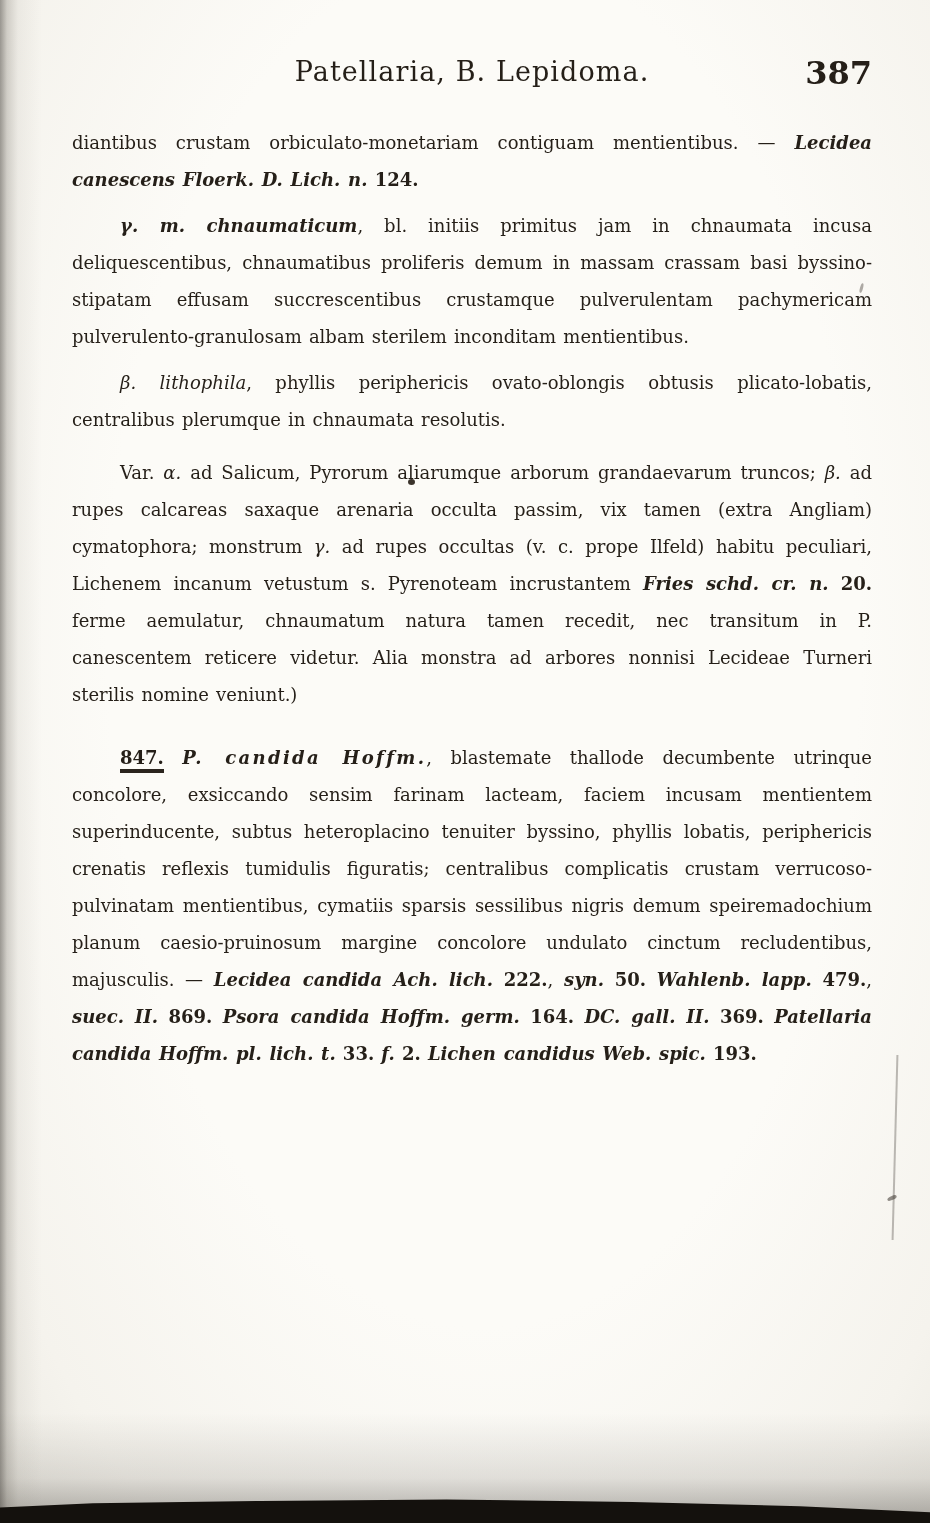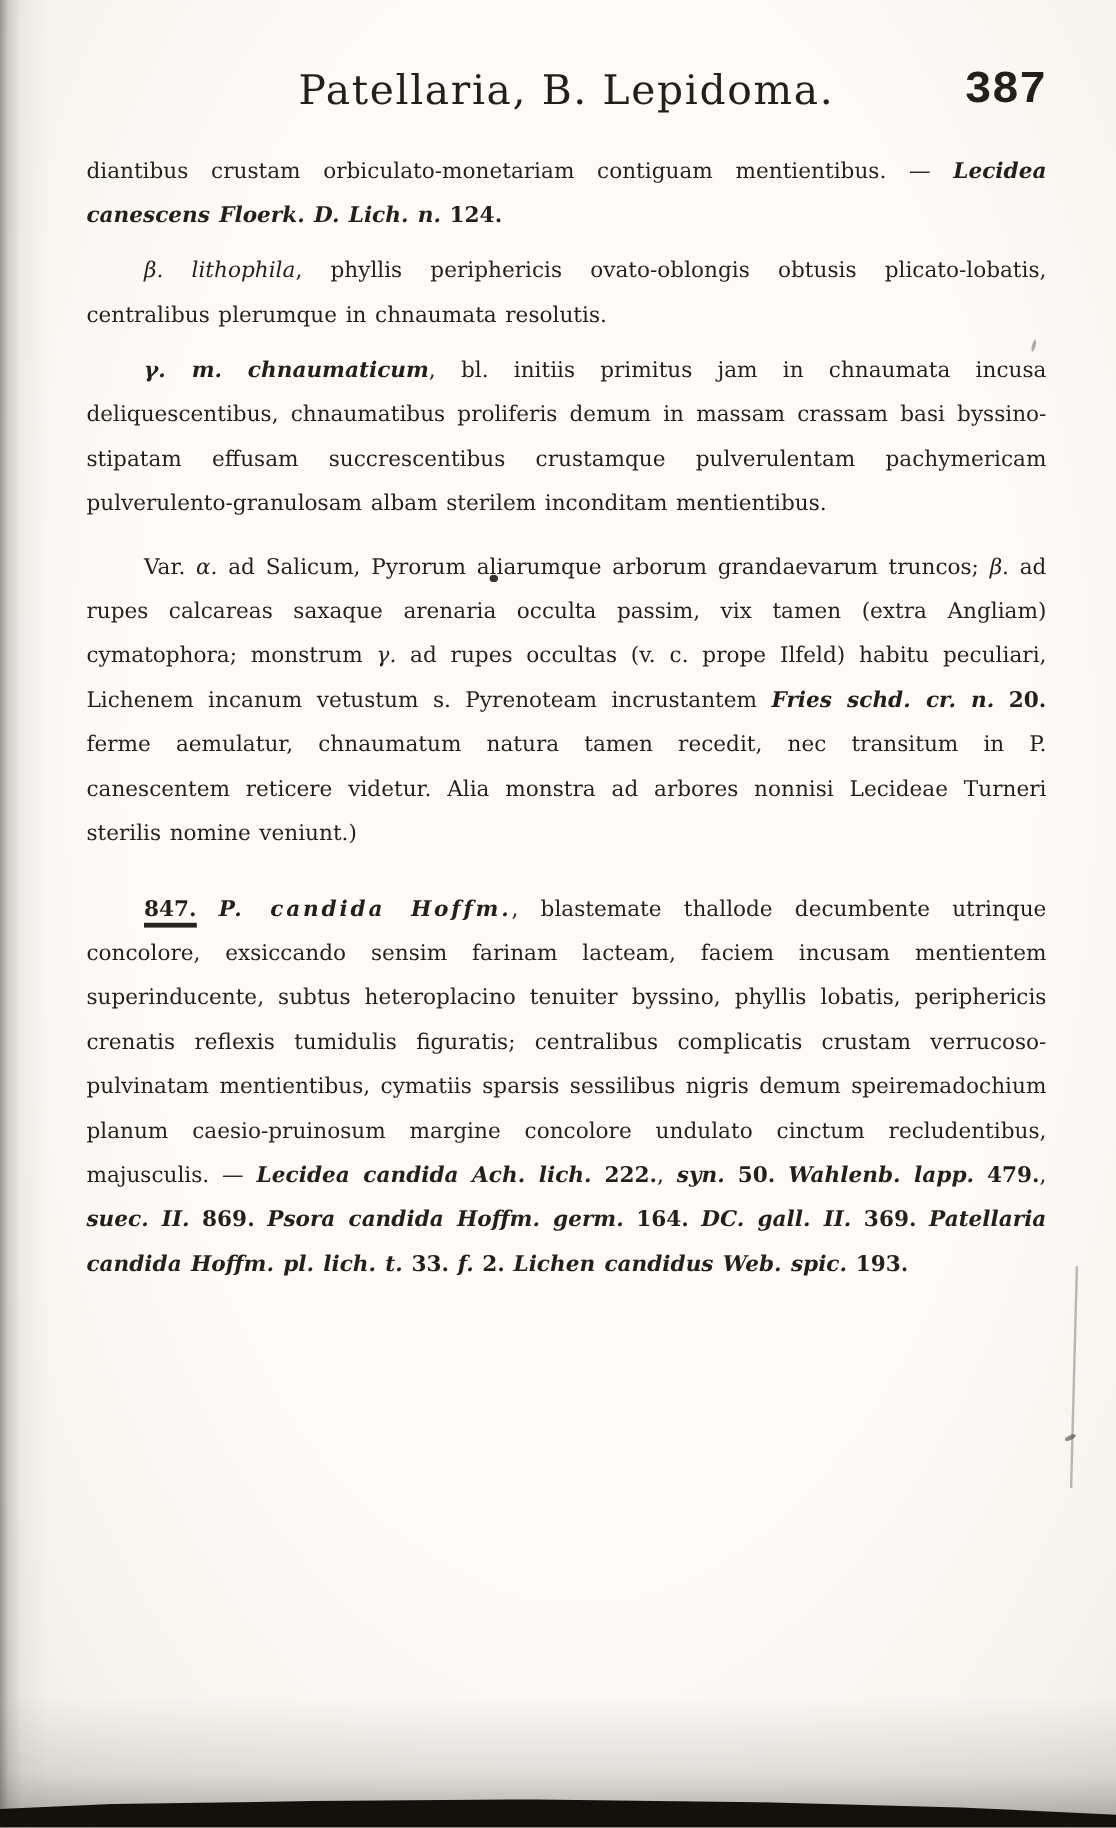--- a/index.html
+++ b/index.html
@@ -20,29 +20,28 @@
   }
   .page-header {
     position: absolute;
     top: 56px; left: 72px; right: 58px;
     height: 40px;
   }
   .header-title {
     position: absolute;
     left: 0; right: 0;
     text-align: center;
-    font-size: 34px;
+    font-size: 27px;
     letter-spacing: 0.04em;
   }
   .page-number {
     position: absolute;
     right: 0; top: -2px;
-    font-size: 38px;
+    font-size: 32px;
     font-weight: 700;
-    font-family: Liberation Mono, monospace;
   }
   .page-body {
     position: absolute;
     top: 124px; left: 72px; right: 58px;
   }
   .page-body p {
     margin: 0;
     text-align: justify;
     font-size: 18px;
     line-height: 37px;
@@ -82,22 +81,22 @@
 
 <div class="scan-page">
 
   <div class="page-header">
     <div class="header-title">Patellaria, B. Lepidoma.</div>
     <div class="page-number">387</div>
   </div>
 
   <div class="page-body">
       <p class=""><span>diantibus crustam orbiculato-monetariam contiguam mentientibus. — </span><span class="bit">Lecidea canescens Floerk. D. Lich. n.</span><span> </span><span class="b">124.</span></p>
+      <p class="indent gap-s"><span class="bit">γ. m. chnaumaticum</span><span>, bl. initiis primitus jam in chnaumata incusa deliquescentibus, chnaumatibus proliferis demum in massam crassam basi byssino-stipatam effusam succrescentibus crustamque pulverulentam pachymericam pulverulento-granulosam albam sterilem inconditam mentientibus.</span></p>
       <p class="indent gap-s"><span class="it">β. lithophila</span><span>, phyllis periphericis ovato-oblongis obtusis plicato-lobatis, centralibus plerumque in chnaumata resolutis.</span></p>
-      <p class="indent gap-s"><span class="bit">γ. m. chnaumaticum</span><span>, bl. initiis primitus jam in chnaumata incusa deliquescentibus, chnaumatibus proliferis demum in massam crassam basi byssino-stipatam effusam succrescentibus crustamque pulverulentam pachymericam pulverulento-granulosam albam sterilem inconditam mentientibus.</span></p>
       <p class="indent gap-m"><span>Var. </span><span class="it">α.</span><span> ad Salicum, Pyrorum aliarumque arborum grandaevarum truncos; </span><span class="it">β.</span><span> ad rupes calcareas saxaque arenaria occulta passim, vix tamen (extra Angliam) cymatophora; monstrum </span><span class="it">γ.</span><span> ad rupes occultas (v. c. prope Ilfeld) habitu peculiari, Lichenem incanum vetustum s. Pyrenoteam incrustantem </span><span class="bit">Fries schd. cr. n.</span><span> </span><span class="b">20.</span><span> ferme aemulatur, chnaumatum natura tamen recedit, nec transitum in P. canescentem reticere videtur. Alia monstra ad arbores nonnisi Lecideae Turneri sterilis nomine veniunt.)</span></p>
       <p class="indent gap-l"><span class="b u">847.</span><span> </span><span class="bit sp">P. candida Hoffm.</span><span>, blastemate thallode decumbente utrinque concolore, exsiccando sensim farinam lacteam, faciem incusam mentientem superinducente, subtus heteroplacino tenuiter byssino, phyllis lobatis, periphericis crenatis reflexis tumidulis figuratis; centralibus complicatis crustam verrucoso-pulvinatam mentientibus, cymatiis sparsis sessilibus nigris demum speiremadochium planum caesio-pruinosum margine concolore undulato cinctum recludentibus, majusculis. — </span><span class="bit">Lecidea candida Ach. lich.</span><span> </span><span class="b">222.</span><span>, </span><span class="bit">syn.</span><span> </span><span class="b">50.</span><span> </span><span class="bit">Wahlenb. lapp.</span><span> </span><span class="b">479.</span><span>, </span><span class="bit">suec. II.</span><span> </span><span class="b">869.</span><span> </span><span class="bit">Psora candida Hoffm. germ.</span><span> </span><span class="b">164.</span><span> </span><span class="bit">DC. gall. II.</span><span> </span><span class="b">369.</span><span> </span><span class="bit">Patellaria candida Hoffm. pl. lich. t.</span><span> </span><span class="b">33.</span><span> </span><span class="bit">f.</span><span> </span><span class="b">2.</span><span> </span><span class="bit">Lichen candidus Web. spic.</span><span> </span><span class="b">193.</span></p>
     </div>
 
   <div class="speck speck-1"></div>
   <div class="speck speck-2"></div>
   <div class="speck speck-3"></div>
   <div class="right-scratch"></div>
   <div class="bottom-bar"></div>
 

